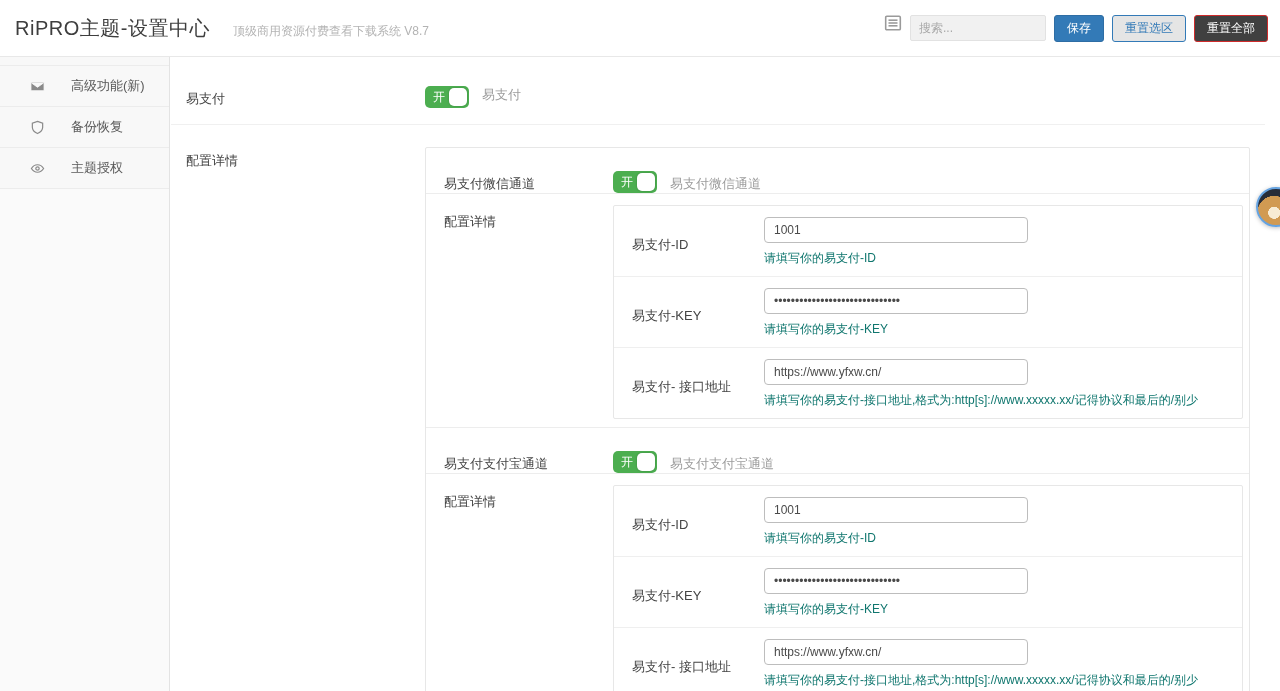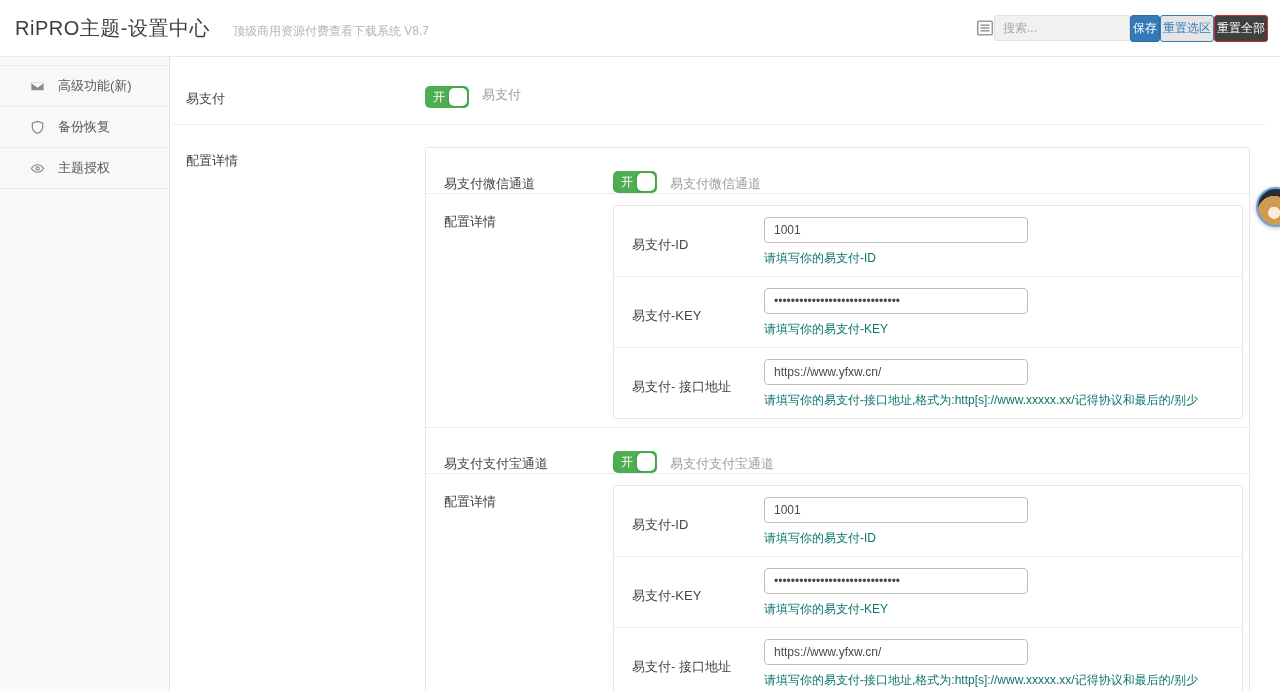--- a/index.html
+++ b/index.html
@@ -6,37 +6,37 @@
   html,body { width:1280px; height:691px; overflow:hidden; background:#fff;
     font-family:"Liberation Sans","DejaVu Sans",sans-serif; }
 
   
   .header { position:relative; z-index:20; height:57px; background:#fff;
     border-bottom:1px solid #e8e8e8; display:flex; align-items:center;
     justify-content:space-between; padding:0 12px 0 15px; }
   .title-wrap { display:flex; align-items:baseline; gap:23px; }
   .page-title { font-size:20px; font-weight:400; color:#3e3e3e; letter-spacing:.5px; }
   .page-subtitle { font-size:12px; color:#b3b3b3; }
-  .header-controls { display:flex; align-items:center; gap:0; }
+  .header-controls { display:flex; gap:8px; }
   .menu-ico { width:18px; height:16px; display:inline-flex; align-items:center;
     justify-content:center; cursor:pointer; color:#9a9a9a; }
   .search-input { width:136px; height:26px; background:#f1f1f1; border:1px solid #e2e2e2;
     border-radius:2px; padding:0 8px; font-size:12px; color:#666; outline:none;
     font-family:inherit; }
   .search-input::placeholder { color:#a9a9a9; }
-  .btn { height:27px; padding:0 2px; font-size:12px; border-radius:3px;
+  .btn { height:27px; padding:0 12px; font-size:12px; border-radius:3px;
     border:1px solid transparent; cursor:pointer; font-family:inherit; line-height:25px; }
   .btn-blue { background:#337ab7; color:#fff; border-color:#2e6da4; }
   .btn-outline { background:#e5e5e5; color:#337ab7; border-color:#337ab7; }
   .btn-red { background:#404040; color:#fff; border-color:#ce2b2b; }
 
   
   .sidebar { position:fixed; top:57px; left:0; bottom:0; width:170px;
     background:#fafafa; border-right:1px solid #e3e3e3; overflow:hidden; z-index:10; }
-  .side-item { height:41px; display:flex; align-items:center; gap:13px;
+  .side-item { height:41px; display:flex; align-items:center; gap:26px;
     padding-left:30px; border-bottom:1px solid #ececec; font-size:13px;
     color:#595959; cursor:pointer; background:#f8f8f8; }
   .side-item.partial { margin-top:-32px; }
   .sicon { display:inline-flex; width:15px; height:15px; color:#8a8a8a; flex:none; }
   .sicon svg { width:15px; height:15px; }
 
   
   .main { margin-left:171px; padding-top:13px; }
   .main-label { width:254px; flex:none; padding-left:15px; font-size:13px; color:#454545; }
   .row1 { display:flex; height:55px; padding-top:16px; margin-right:15px;

